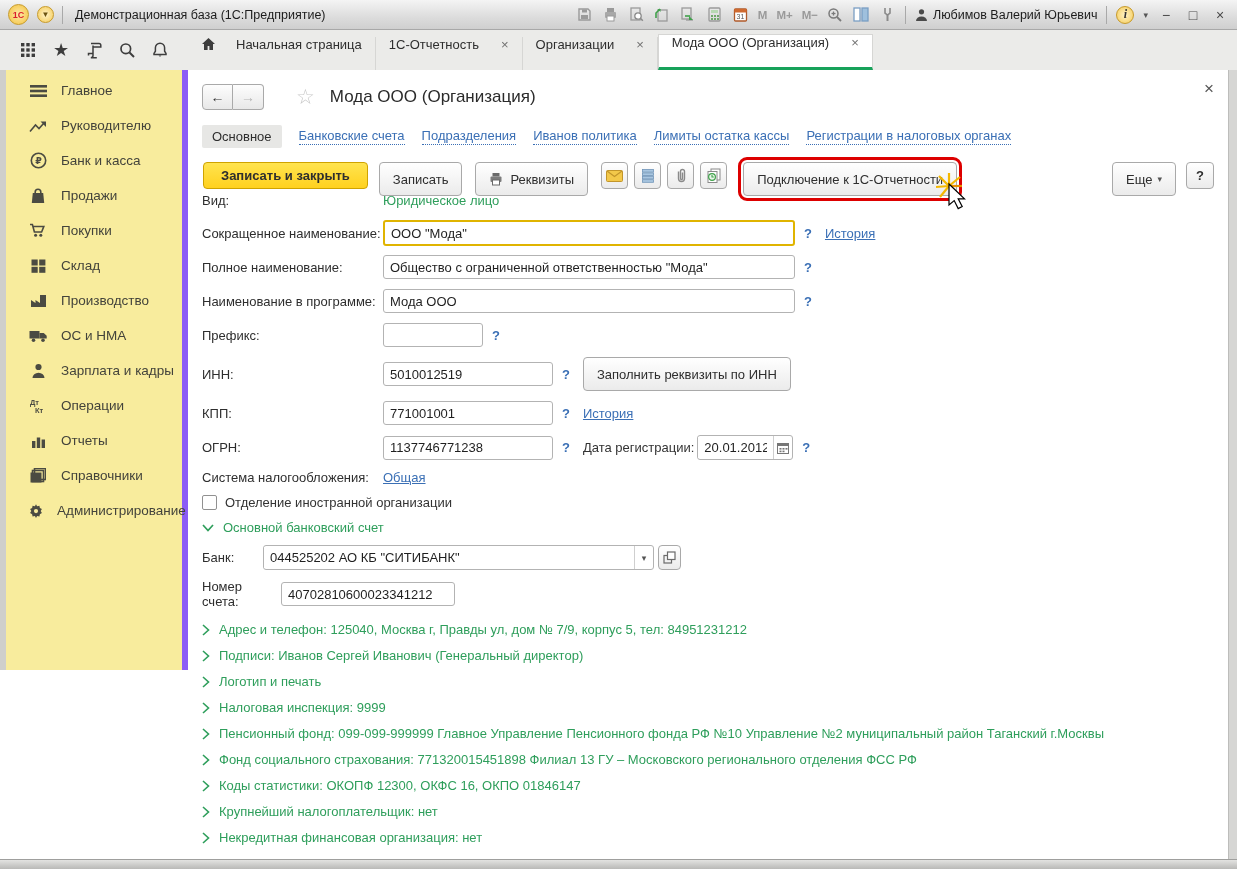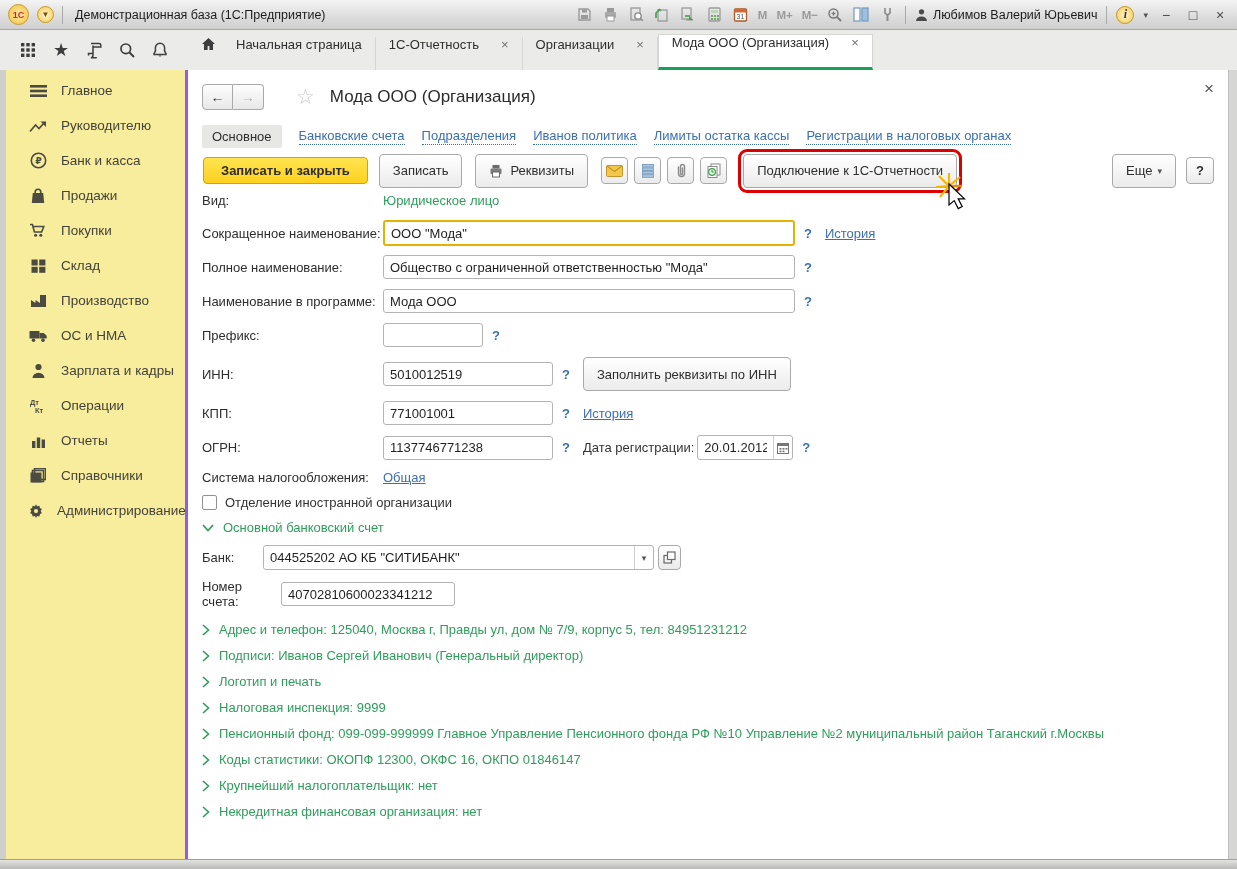--- a/index.html
+++ b/index.html
@@ -30,22 +30,22 @@
     display:flex; align-items:flex-end; }
   .tab-tools { width:188px; height:40px; display:flex; align-items:center; justify-content:space-evenly; padding:0 6px; }
   .tool-ico { width:22px; height:22px; display:flex; align-items:center; justify-content:center; color:#3d3d3d; }
   .tab { height:33px; display:flex; gap:20px; padding:0 13px; font-size:13px; color:#2e2e2e;
     border-right:1px solid #d6d6d4; }
   .tab .tab-close { color:#707070; font-size:13px; margin-left:2px; }
   .tab.active { background:#fff; border-top:1px solid #d6d6d4; border-left:1px solid #d6d6d4;
     border-bottom:3px solid #17a25a; height:36px; }
 
   
-  .sidebar { position:absolute; left:0; top:70px; width:188px; height:789px; background:#f8ec9d;
-    border-left:6px solid #cfcfcb; border-right:3px solid #8b5cf6; padding-top:3px; }
+  .sidebar { position:absolute; left:0; top:70px; width:188px; height:600px; background:#f8ec9d;
+    border-left:6px solid #cfcfcb; border-right:6px solid #8b5cf6; padding-top:3px; }
   .side-item { height:35px; display:flex; align-items:center; gap:13px; padding-left:22px; cursor:default; }
   .side-item .s-ico { width:20px; height:18px; display:flex; align-items:center; justify-content:center; }
   .side-item .s-label { font-size:13.5px; color:#43433b; }
   .s-ico svg { fill:#4b4b42; stroke:none; }
   .s-ico svg .st { fill:none; stroke:#4b4b42; stroke-width:1.6; }
 
   
   .main { position:absolute; left:188px; top:70px; width:1040px; height:789px; background:#fff; }
   .right-strip { position:absolute; left:1228px; top:70px; width:9px; height:789px; background:#d6d6d4; border-left:1px solid #bdbdbb; }
   .bottom-strip { position:absolute; left:0; top:859px; width:1237px; height:10px;
@@ -60,21 +60,21 @@
     display:flex; align-items:center; justify-content:center; font-size:14px; }
   .nav-btn.back { border-radius:4px 0 0 4px; color:#333; }
   .nav-btn.fwd { border-radius:0 4px 4px 0; border-left:none; color:#b5b5b5; }
   .fav-star { color:#c9c9c9; font-size:21px; margin:0 15px 0 32px; }
   .page-title { font-size:17px; color:#2b2b2b; }
 
   .subnav { display:flex; align-items:center; gap:17px; height:24px; margin-bottom:14px; }
   .subnav-item { color:#3a6fb5; border-bottom:1px dotted #3a6fb5; padding-bottom:1px; cursor:pointer; }
   .subnav-item.active { color:#2e2e2e; background:#e7e7e5; border:none; border-radius:2px; padding:4px 10px; }
 
-  .toolbar { display:flex; align-items:center; height:17px; margin-bottom:14px; margin-left:1px; }
+  .toolbar { display:flex; height:17px; margin-bottom:14px; margin-left:1px; }
   .btn { display:inline-flex; align-items:center; justify-content:center; gap:7px; height:27px; padding:16px 13px;
     background:linear-gradient(#ffffff,#ebebeb); border:1px solid #a9a9a9; border-radius:4px; font-size:13px; color:#2e2e2e; cursor:pointer; }
   .btn-yellow { background:linear-gradient(#ffe44f,#ffd11f); border-color:#cfa300; font-weight:bold; padding:0 17px; margin-right:11px; }
   .btn-plain { margin-right:13px; }
   .icon-btn { width:27px; padding:0; margin-right:6px; }
   .icon-btn:last-of-type { margin-right:0; }
   .iconset { display:flex; margin-right:16px; }
   .btn-connect { margin-left:0; outline:3px solid #dd0000; outline-offset:2px; }
   .toolbar-spacer { flex:1; }
   .btn-more { gap:5px; margin-right:10px; }
@@ -615,20 +615,26 @@
         <div class="grow">
           <svg width="8" height="12">
               <polyline points="1,1 6.5,6 1,11" fill="none" stroke="#2e9e5b" stroke-width="1.6"></polyline>
             </svg>
           <span>Пенсионный фонд: 099-099-999999 Главное Управление Пенсионного фонда РФ №10 Управление №2 муниципальный район Таганский г.Москвы</span>
         </div>
         <div class="grow">
           <svg width="8" height="12">
               <polyline points="1,1 6.5,6 1,11" fill="none" stroke="#2e9e5b" stroke-width="1.6"></polyline>
             </svg>
+          <span>Фонд социального страхования: 771320015451898 Филиал 13 ГУ – Московского регионального отделения ФСС РФ</span>
+        </div>
+        <div class="grow">
+          <svg width="8" height="12">
+              <polyline points="1,1 6.5,6 1,11" fill="none" stroke="#2e9e5b" stroke-width="1.6"></polyline>
+            </svg>
           <span>Коды статистики: ОКОПФ 12300, ОКФС 16, ОКПО 01846147</span>
         </div>
         <div class="grow">
           <svg width="8" height="12">
               <polyline points="1,1 6.5,6 1,11" fill="none" stroke="#2e9e5b" stroke-width="1.6"></polyline>
             </svg>
           <span>Крупнейший налогоплательщик: нет</span>
         </div>
         <div class="grow">
           <svg width="8" height="12">

